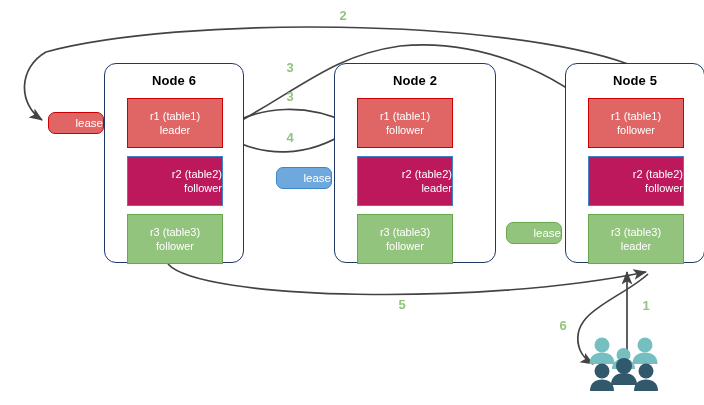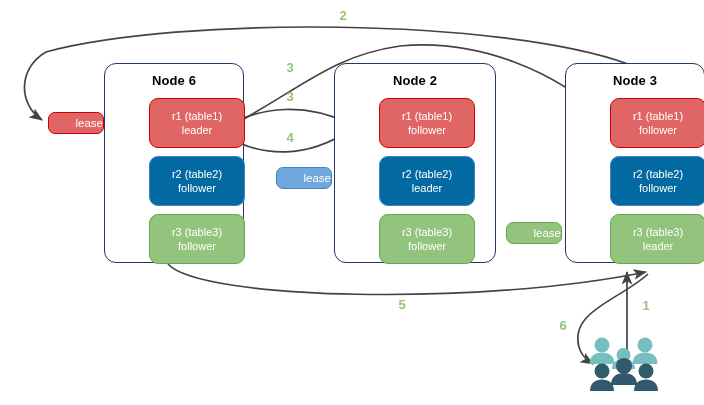--- a/index.html
+++ b/index.html
@@ -39,35 +39,34 @@
     font-size: 13px;
     font-weight: bold;
     color: #000000;
     letter-spacing: 0.1px;
   }
   .replica {
     position: absolute;
     left: 22px;
     width: 96px;
     height: 50px;
-    border-radius: 9px;
+    border-radius: 0;
     box-sizing: border-box;
     display: flex;
     flex-direction: column;
     align-items: center;
     justify-content: center;
     color: #ffffff;
     font-size: 11px;
     line-height: 14px;
     text-align: center;
-    margin-left: 22px;
   }
   .replica .l1, .replica .l2 { display: block; }
   .rep-red   { background: #e06666; border: 1.6px solid #cc0000; }
-  .rep-blue  { background: #0369a1; border: 1.6px solid #3d85c6; }
+  .rep-blue  { background: #be185d; border: 1.6px solid #3d85c6; align-items: flex-end; }
   .rep-green { background: #93c47d; border: 1.6px solid #6aa84f; justify-content: center; }
   .lease {
     position: absolute;
     width: 56px;
     height: 22px;
     border-radius: 7px;
     box-sizing: border-box;
     display: flex;
     align-items: center;
     justify-content: flex-end;
@@ -146,21 +145,21 @@
       <span class="l1">r2 (table2)</span>
       <span class="l2">leader</span>
     </div>
     <div class="replica rep-green" style="top:150px;">
       <span class="l1">r3 (table3)</span>
       <span class="l2">follower</span>
     </div>
   </div>
 
   <div class="node-box" style="left:565px; top:63px; width:140px; height:200px;">
-    <div class="node-title">Node 3</div>
+    <div class="node-title">Node 5</div>
     <div class="replica rep-red" style="top:34px;">
       <span class="l1">r1 (table1)</span>
       <span class="l2">follower</span>
     </div>
     <div class="replica rep-blue" style="top:92px;">
       <span class="l1">r2 (table2)</span>
       <span class="l2">follower</span>
     </div>
     <div class="replica rep-green" style="top:150px;">
       <span class="l1">r3 (table3)</span>

